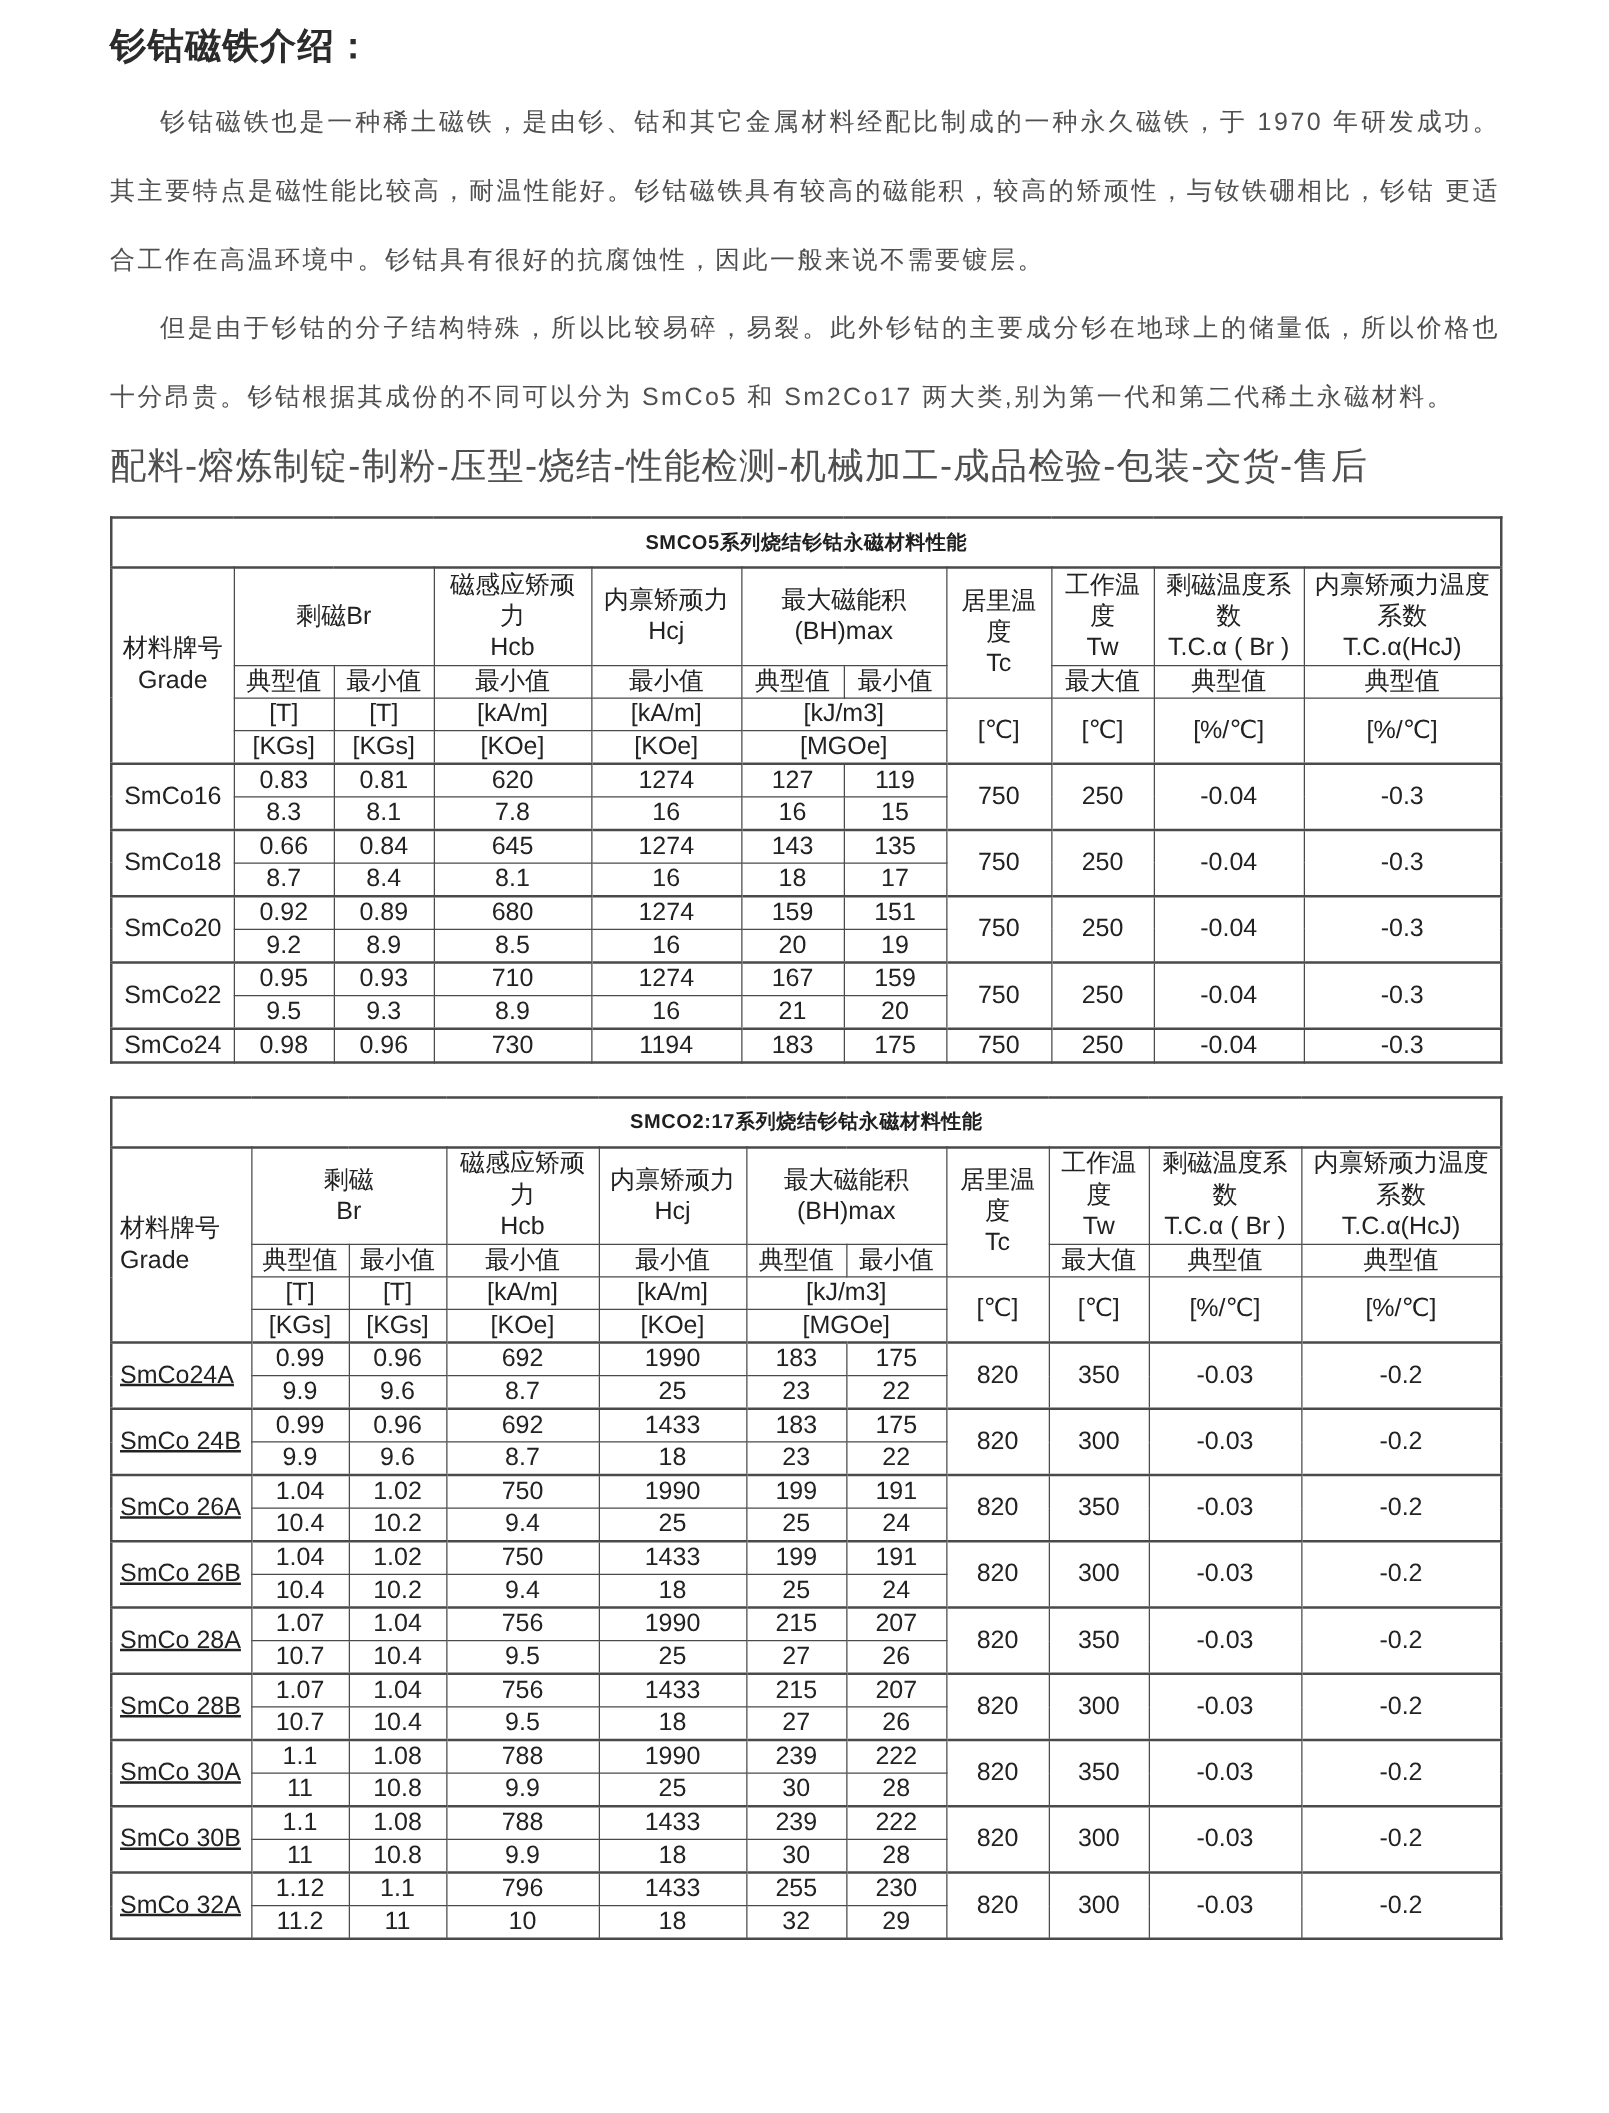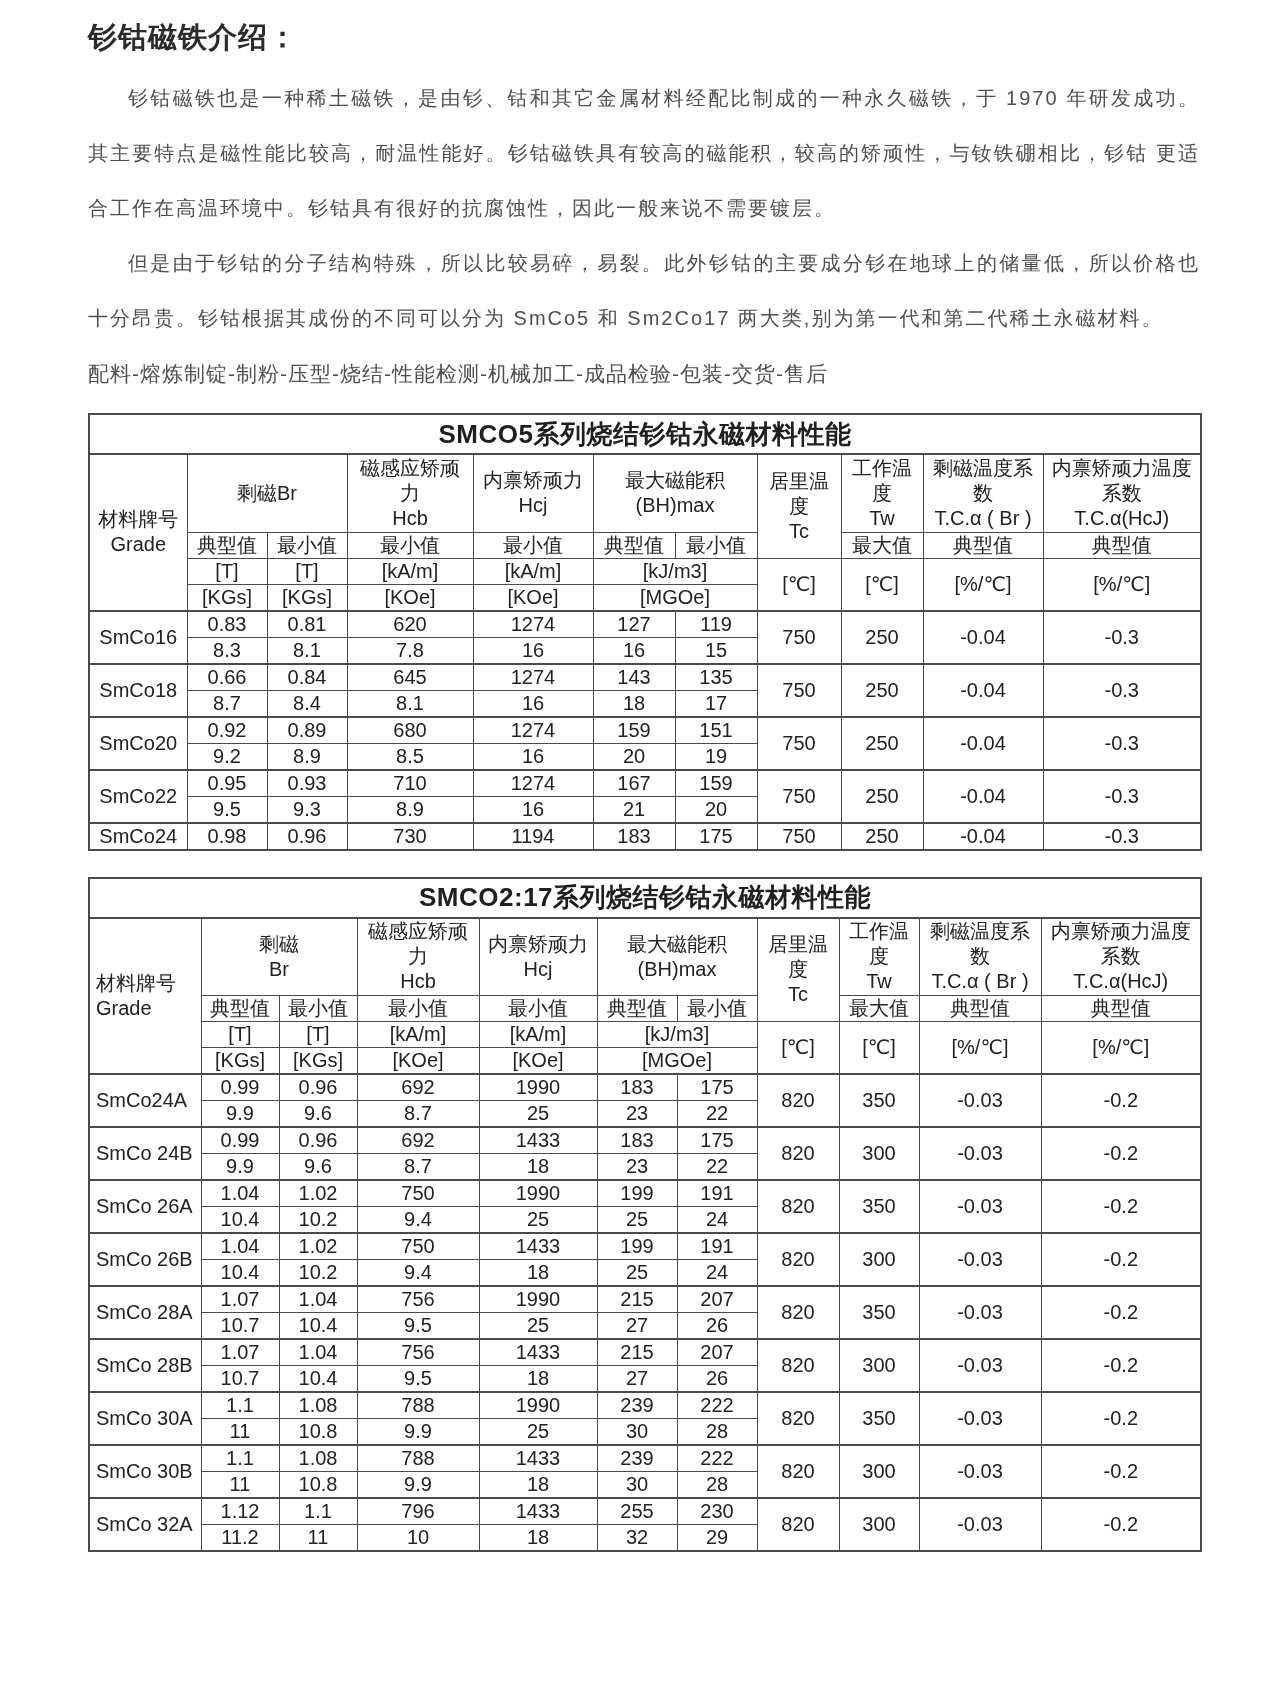--- a/index.html
+++ b/index.html
@@ -17,47 +17,47 @@
     font-size:29px;font-weight:700;color:var(--heading-text);
     letter-spacing:1px;line-height:46px;
   }
   .intro-heading{margin-bottom:11px;}
   .process-heading{margin-top:8px;}
   .para{
     font-size:20px;line-height:55px;letter-spacing:2px;
     text-align:justify;text-indent:2em;color:var(--body-text);
   }
   .process-flow{
-    font-size:21px;line-height:55px;letter-spacing:1px;
+    font-size:29px;line-height:55px;letter-spacing:1px;
     color:var(--body-text);white-space:nowrap;
   }
 
   .table-wrap{margin-top:12px;}
   .table-wrap.second{margin-top:26px;}
   table.props{
     width:1112px;border-collapse:collapse;table-layout:fixed;
     font-size:20px;color:var(--table-text);
     border:2px solid var(--bc);
   }
   table.props th,table.props td{
     border:1px solid var(--bc);
     text-align:center;vertical-align:middle;
     padding:0 3px;font-weight:400;
     white-space:pre-line;line-height:25px;
   }
   tr.t-title th{
-    height:40px;font-size:26px;font-weight:600;color:#1f1f1f;
+    height:40px;font-size:16px;font-weight:600;color:#1f1f1f;
     border-bottom:2px solid var(--bc);letter-spacing:.5px;white-space:nowrap;
   }
   tr.h-main th{height:78px;}
   tr.h-sub th,tr.h-unit th{height:26px;text-align:center;}
   tbody td{height:26px;}
   tbody tr.grp td{border-top:2px solid var(--bc);}
   .t2 th.grade-h{text-align:left;padding-left:6px;}
-  .t2 td.grade-cell{text-align:left;padding-left:6px;}
+  .t2 td.grade-cell{text-align:left;padding-left:6px;text-decoration:underline;}
 </style>
 </head>
 <body>
 
 <div class="content">
 
   <div class="intro-heading">钐钴磁铁介绍：</div>
   <p class="para">钐钴磁铁也是一种稀土磁铁，是由钐、钴和其它金属材料经配比制成的一种永久磁铁，于 1970 年研发成功。其主要特点是磁性能比较高，耐温性能好。钐钴磁铁具有较高的磁能积，较高的矫顽性，与钕铁硼相比，钐钴 更适合工作在高温环境中。钐钴具有很好的抗腐蚀性，因此一般来说不需要镀层。</p>
   <p class="para">但是由于钐钴的分子结构特殊，所以比较易碎，易裂。此外钐钴的主要成分钐在地球上的储量低，所以价格也十分昂贵。钐钴根据其成份的不同可以分为 SmCo5 和 Sm2Co17 两大类,别为第一代和第二代稀土永磁材料。</p>
   <div class="process-flow">配料-熔炼制锭-制粉-压型-烧结-性能检测-机械加工-成品检验-包装-交货-售后</div>

